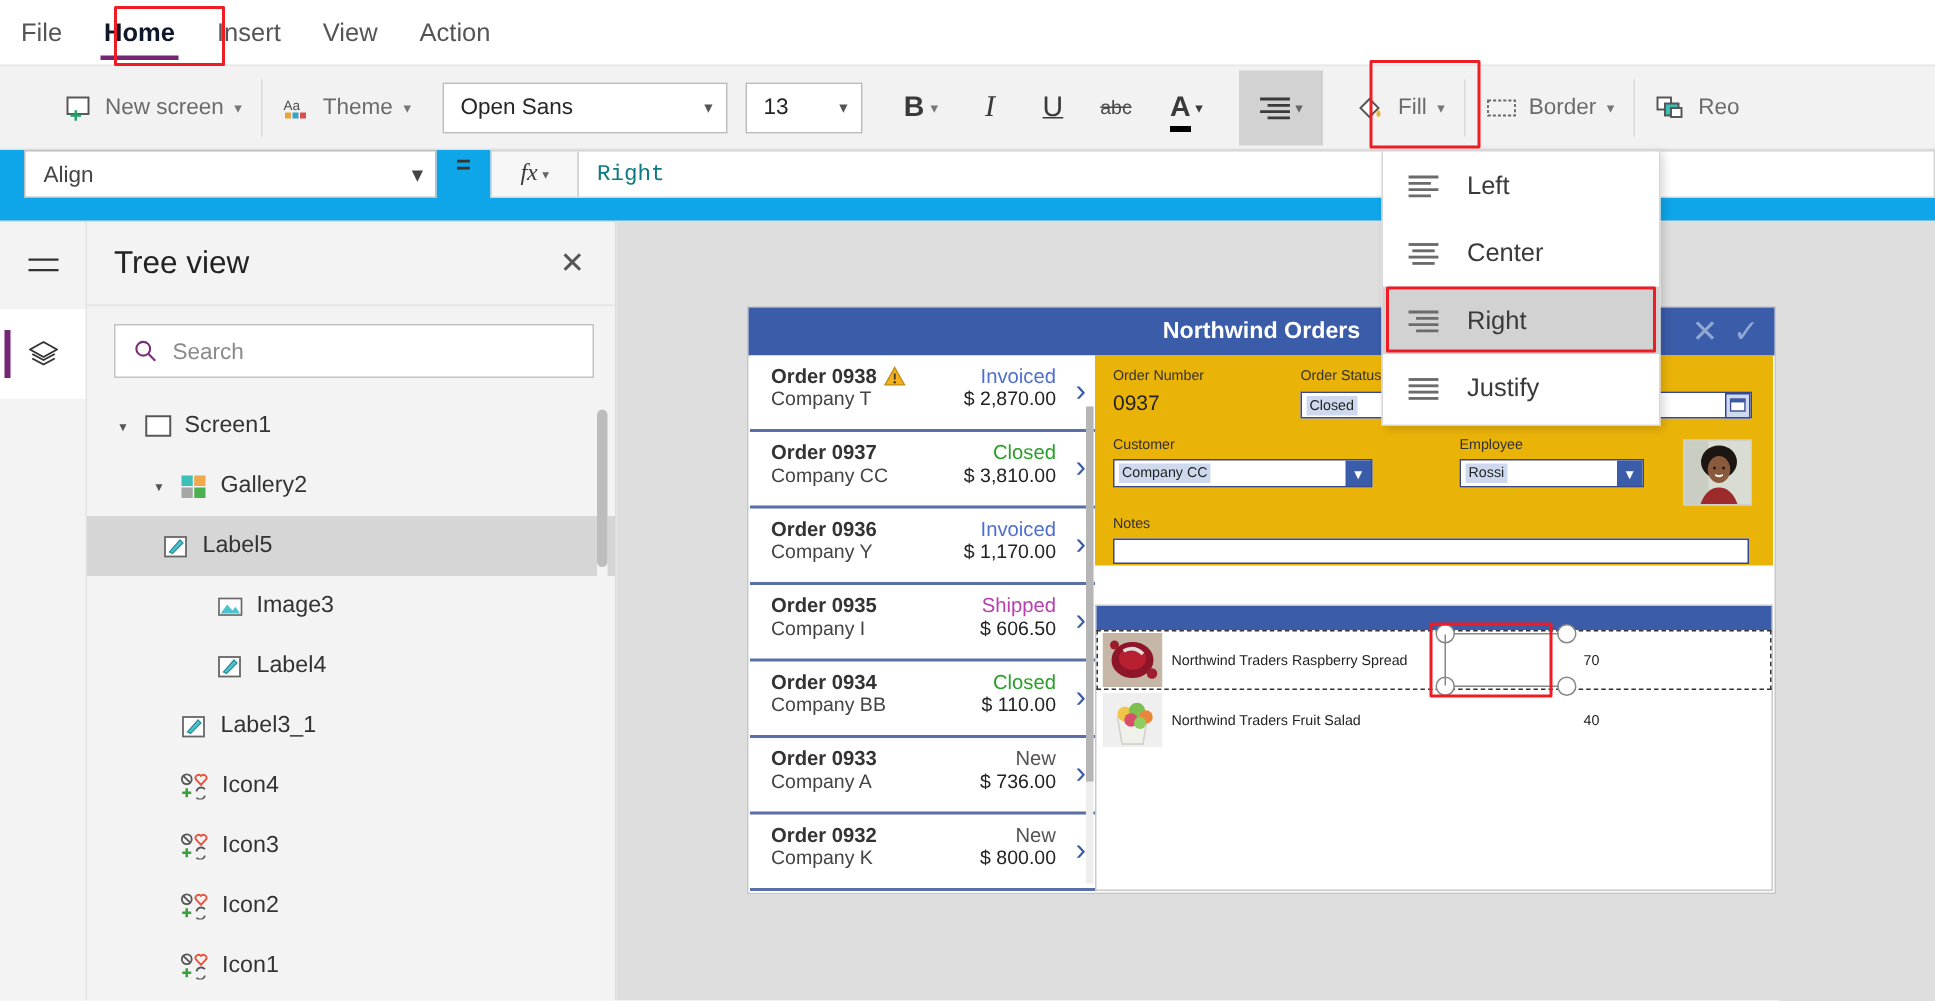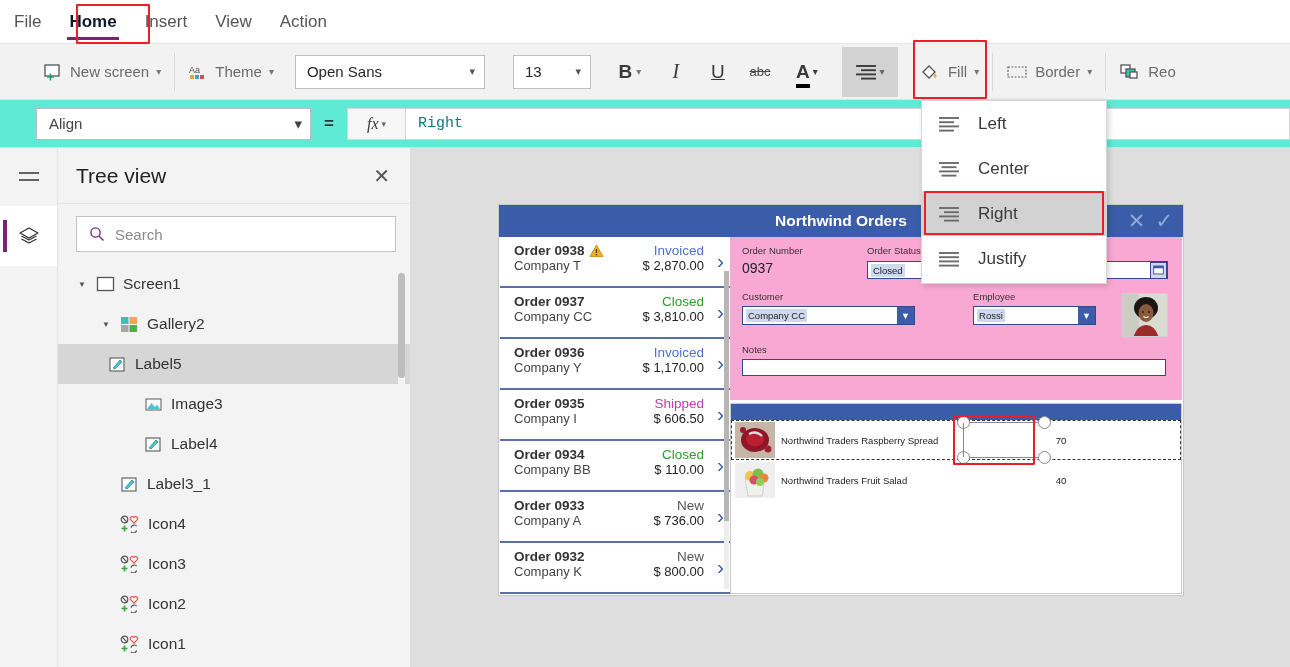--- a/index.html
+++ b/index.html
@@ -61,22 +61,22 @@
   }
   .align-btn {
     width: 56px; height: 50px; background: #d2d2d2;
     display: flex; align-items: center; justify-content: center; cursor: pointer;
     gap: 2px;
   }
 
   
   .formulabar {
     position: absolute; top: 100px; left: 0; width: 1290px; height: 48px;
-    background: #5eead4; border-bottom: 1px solid #dedede;
-    display: flex; align-items: center; padding-left: 36px; gap: 10px;
+    background: #0ea5e9; border-bottom: 1px solid #dedede;
+    display: flex; padding-left: 16px; gap: 10px;
   }
   .prop-combo {
     width: 275px; height: 32px; background: #fff; border: 1px solid #bdbdbd;
     display: flex; align-items: center; justify-content: space-between;
     padding: 0 8px 0 12px; font-size: 15px; color: #444; cursor: pointer;
   }
   .eq-sign { font-size: 17px; color: #333; font-weight: bold; width: 16px; text-align: center; }
   .fx-box {
     width: 58px; height: 32px; background: #f7f7f7; border: 1px solid #d4d4d4;
     border-right: none;
@@ -183,22 +183,22 @@
     position: absolute; right: 1px; top: 34px; width: 5px; bottom: 6px;
     background: #ededed;
   }
   .gal-scroll i {
     position: absolute; left: 0; top: 0; width: 5px; height: 250px;
     background: #b6b6b6; display: block;
   }
 
   
   .detail {
-    position: absolute; left: 231px; top: 32px; right: 1px; height: 163px;
-    background: #f9a8d4; padding: 8px 14px 0 12px;
+    position: absolute; left: 231px; top: 32px; right: 1px; height: 140px;
+    background: #eab308; padding: 8px 14px 0 12px;
   }
   .frow { display: flex; gap: 0; margin-bottom: 7px; }
   .fld-label { font-size: 9.5px; color: #333; margin-bottom: 2px; white-space: nowrap; }
   .fld-static { font-size: 14px; color: #222; padding-top: 2px; }
   .fld-input {
     height: 18px; border: 1px solid #37478f; background: #fff;
     display: flex; align-items: center; padding: 0 3px; font-size: 9.5px;
   }
   .fld-sel { background: #cfd9ee; padding: 1px 2px; color: #222; }
   .fld-drop {
@@ -301,21 +301,21 @@
       </span>
       <span>Theme</span>
       <span class="caret">▾</span>
     </div>
 
     <div class="combo" style="width:190px; margin-left:12px;">
       <span>Open Sans</span>
       <span class="caret">▾</span>
     </div>
 
-    <div class="combo" style="width:78px; margin-left:28px;">
+    <div class="combo" style="width:78px; margin-left:12px;">
       <span>13</span>
       <span class="caret">▾</span>
     </div>
 
     <div class="fmt-btn" style="margin-left:14px; width:50px; gap:4px;">
       <span style="font-weight:bold; font-size:19px;">B</span>
       <span class="caret" style="font-size:10px; color:#777;">▾</span>
     </div>
     <div class="fmt-btn">
       <span style="font-style:italic; font-family:'Liberation Serif',serif; font-size:20px;">I</span>

